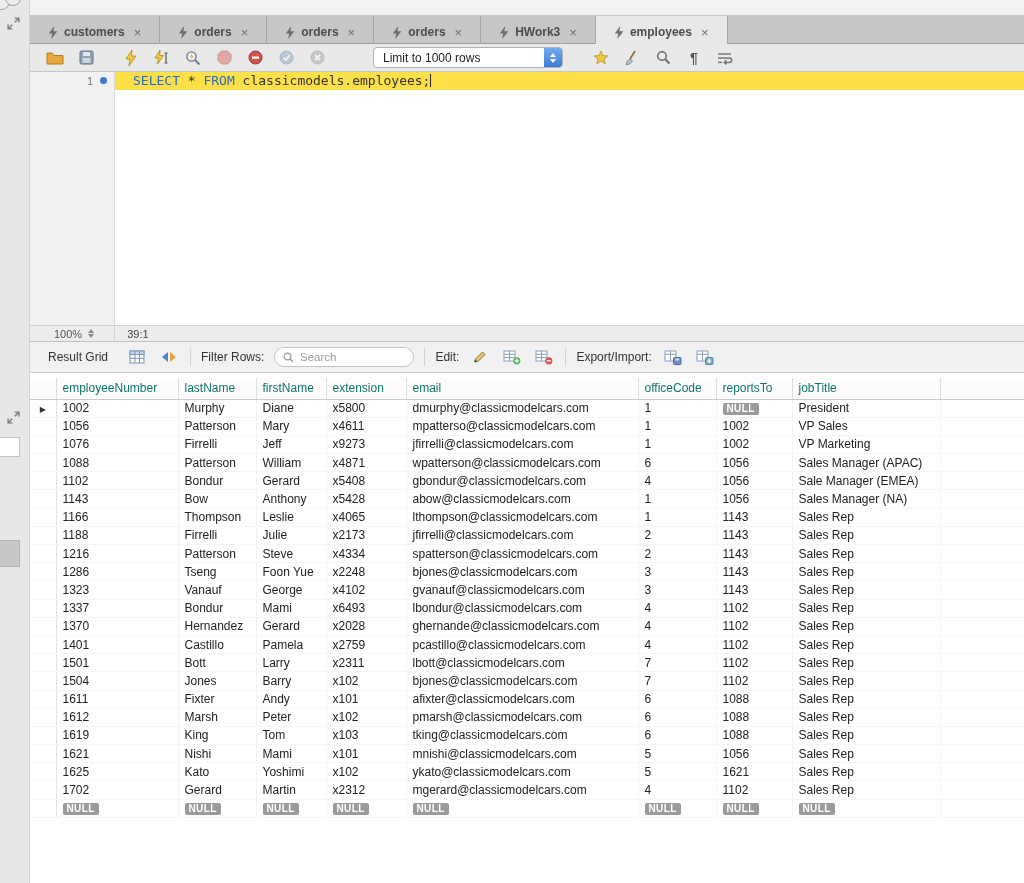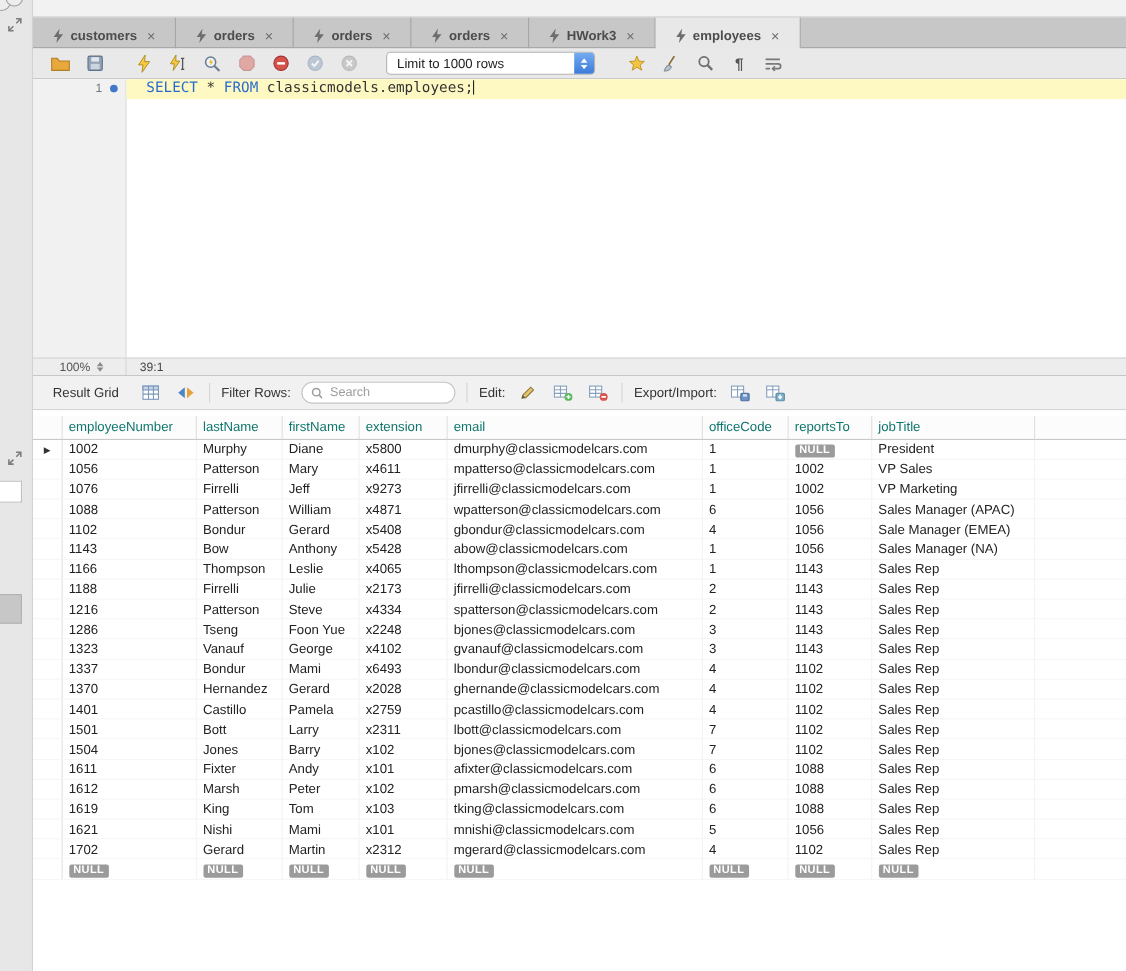--- a/index.html
+++ b/index.html
@@ -32,21 +32,21 @@
   .tab.active { background:#e8e8e8; }
   .tab-close { color:#6d6d6d; font-weight:normal; font-size:13px; margin-left:3px; line-height:1; }
   .tab-bolt { display:inline-flex; }
 
   
   .toolbar { position:absolute; top:44px; left:0; right:0; height:28px; background:#e9e9e9;
              border-bottom:1px solid #c6c6c6; display:flex; align-items:center;
              padding-left:14px; gap:9px; }
   .ticon { display:inline-flex; align-items:center; justify-content:center;
            width:22px; height:22px; }
-  .ml14 { margin-left:14px; } .ml30 { margin-left:14px; } .ml18 { margin-left:18px; }
+  .ml14 { margin-left:14px; } .ml30 { margin-left:36px; } .ml18 { margin-left:18px; }
   .limit-select { position:relative; width:190px; height:21px; background:#fff;
                   border:1px solid #b2b2b2; border-radius:4px; font-size:12px; color:#222;
                   display:flex; align-items:center; padding-left:9px; }
   .stepper { position:absolute; right:0px; top:0px; bottom:0px; width:18px;
              background:linear-gradient(#74abf0,#3c7bd9); border-radius:0 3px 3px 0;
              display:flex; flex-direction:column; align-items:center; justify-content:center; gap:2px; }
   .tri-up { width:0; height:0; border-left:3.5px solid transparent; border-right:3.5px solid transparent;
             border-bottom:4px solid #fff; }
   .tri-dn { width:0; height:0; border-left:3.5px solid transparent; border-right:3.5px solid transparent;
             border-top:4px solid #fff; }
@@ -54,21 +54,21 @@
 
   
   .editor { position:absolute; top:72px; left:0; right:0; height:253px; background:#fff; display:flex; }
   .gutter { width:85px; background:#f1f1f1; border-right:1px solid #dcdcdc; }
   .gutter-line { height:18px; display:flex; align-items:center; justify-content:flex-end;
                  padding-right:21px; position:relative; font-size:11px; color:#777; }
   .bp-dot { position:absolute; right:7px; top:5px; width:7px; height:7px; border-radius:50%;
             background:#3f78c8; }
   .code { flex:1; font-family:"DejaVu Sans Mono", monospace; font-size:13px; }
   .code-line { height:18px; line-height:18px; padding-left:18px; white-space:pre; color:#333; }
-  .code-line.active { background:#fef9c3; }
+  .code-line.active { background:#fde047; }
   .kw { color:#2a6bce; }
   .caret { display:inline-block; width:1px; height:13px; background:#222; vertical-align:-2px; }
 
   
   .statusbar { position:absolute; top:325px; left:0; right:0; height:17px; background:#ededed;
                border-top:1px solid #d2d2d2; border-bottom:1px solid #c2c2c2;
                display:flex; align-items:center; font-size:11px; color:#555; }
   .statusbar .zoom { margin-left:24px; }
   .stepper-sm { display:inline-flex; flex-direction:column; gap:1px; margin-left:6px; }
   .stepper-sm .tri-up { border-bottom-color:#8a8a8a; }
@@ -645,20 +645,32 @@
               <td>Mami</td>
               <td>x101</td>
               <td>mnishi@classicmodelcars.com</td>
               <td>5</td>
               <td>1056</td>
               <td>Sales Rep</td>
               <td class="filler"></td>
             </tr>
             <tr>
               <td class="gutter-c"></td>
+              <td>1625</td>
+              <td>Kato</td>
+              <td>Yoshimi</td>
+              <td>x102</td>
+              <td>ykato@classicmodelcars.com</td>
+              <td>5</td>
+              <td>1621</td>
+              <td>Sales Rep</td>
+              <td class="filler"></td>
+            </tr>
+            <tr>
+              <td class="gutter-c"></td>
               <td>1702</td>
               <td>Gerard</td>
               <td>Martin</td>
               <td>x2312</td>
               <td>mgerard@classicmodelcars.com</td>
               <td>4</td>
               <td>1102</td>
               <td>Sales Rep</td>
               <td class="filler"></td>
             </tr>

